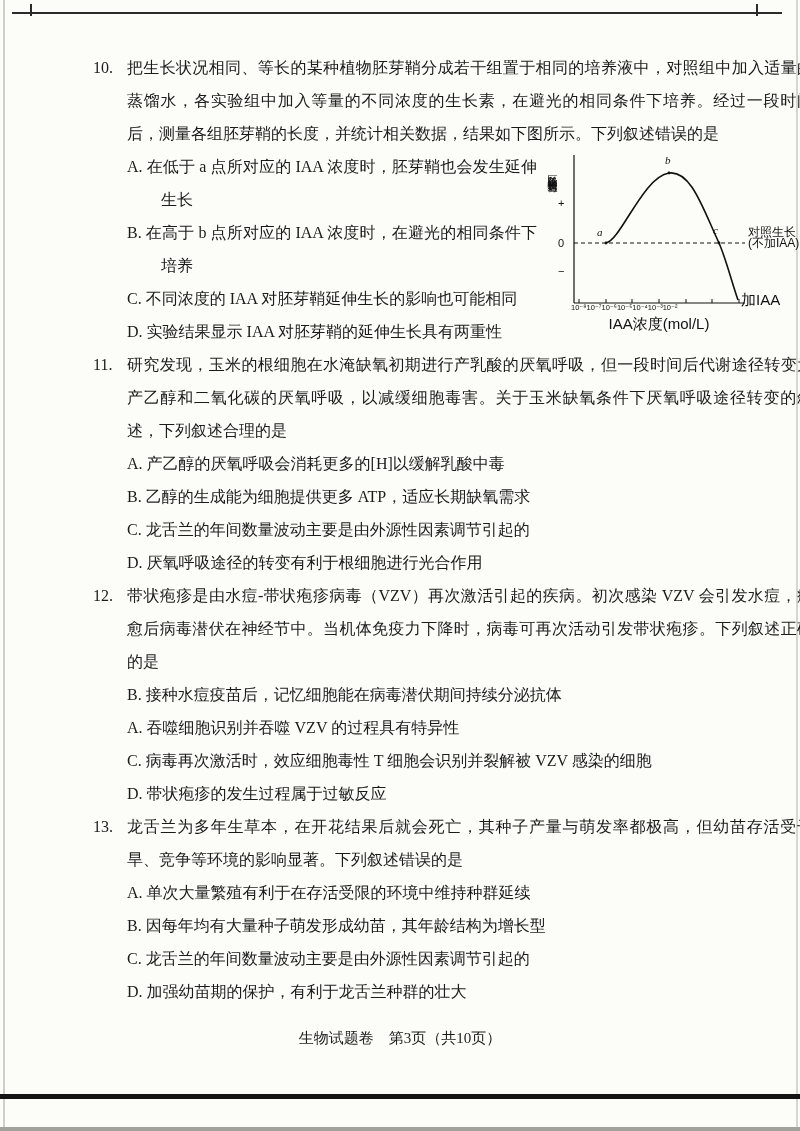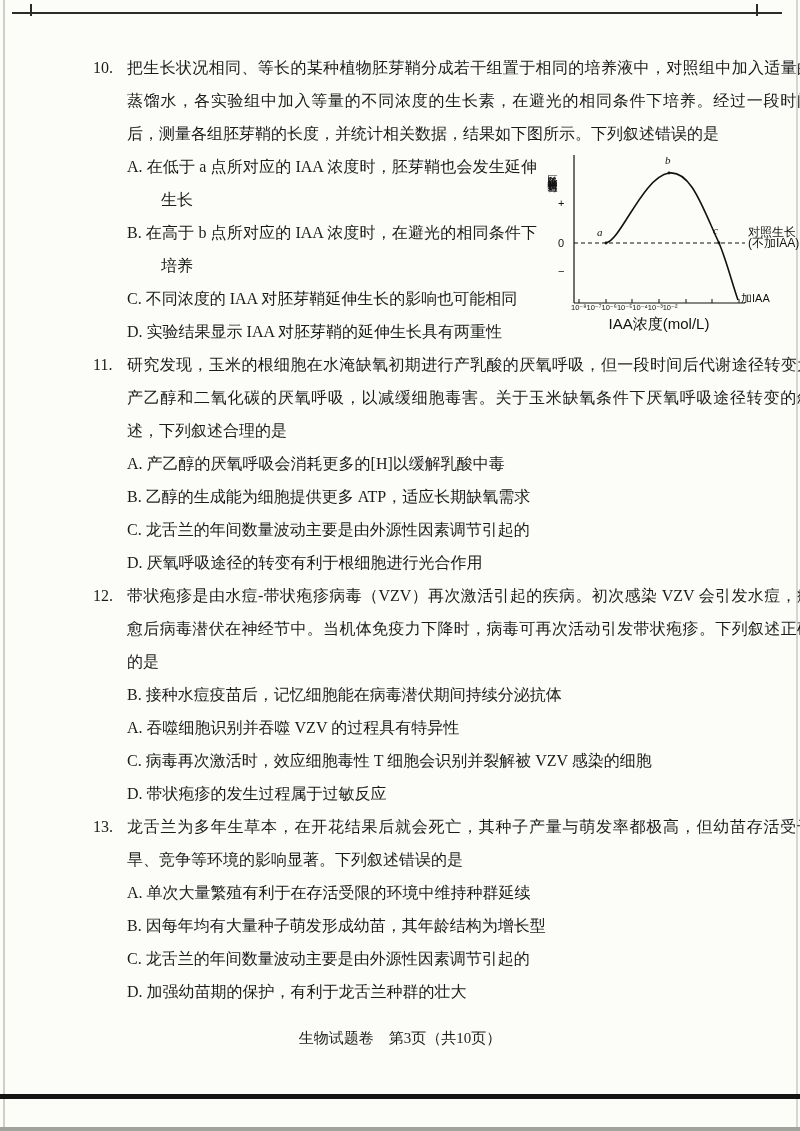--- a/index.html
+++ b/index.html
@@ -29,21 +29,21 @@
   .fig-mark-plus{top:44px;}
   .fig-mark-zero{top:84px;}
   .fig-mark-minus{top:112px;}
   .fig-svg{position:absolute;left:26px;top:0;}
   .fig-ptlabel{position:absolute;font-size:11px;font-style:italic;line-height:11px;
                font-family:"Liberation Serif","DejaVu Serif",serif;}
   .fig-pt-a{left:52px;top:74px;}
   .fig-pt-b{left:120px;top:2px;}
   .fig-pt-c{left:168px;top:72px;}
   .fig-control{position:absolute;left:203px;top:74px;font-size:12px;line-height:11px;white-space:nowrap;}
-  .fig-addiaa{position:absolute;left:196px;top:138px;font-size:11px;white-space:nowrap;}
+  .fig-addiaa{position:absolute;left:196px;top:138px;font-size:15px;white-space:nowrap;}
   .fig-xticks{position:absolute;left:26px;top:150px;width:176px;display:flex;
               font-size:7.5px;}
   .fig-xticks span{display:inline-block;}
   .fig-xlabel{position:absolute;left:26px;top:162px;width:176px;text-align:center;font-size:15px;}
 
   .footer{position:absolute;top:1022px;left:0;width:100%;text-align:center;font-size:15px;
           line-height:33px;}
 </style>
 </head>
 <body>

